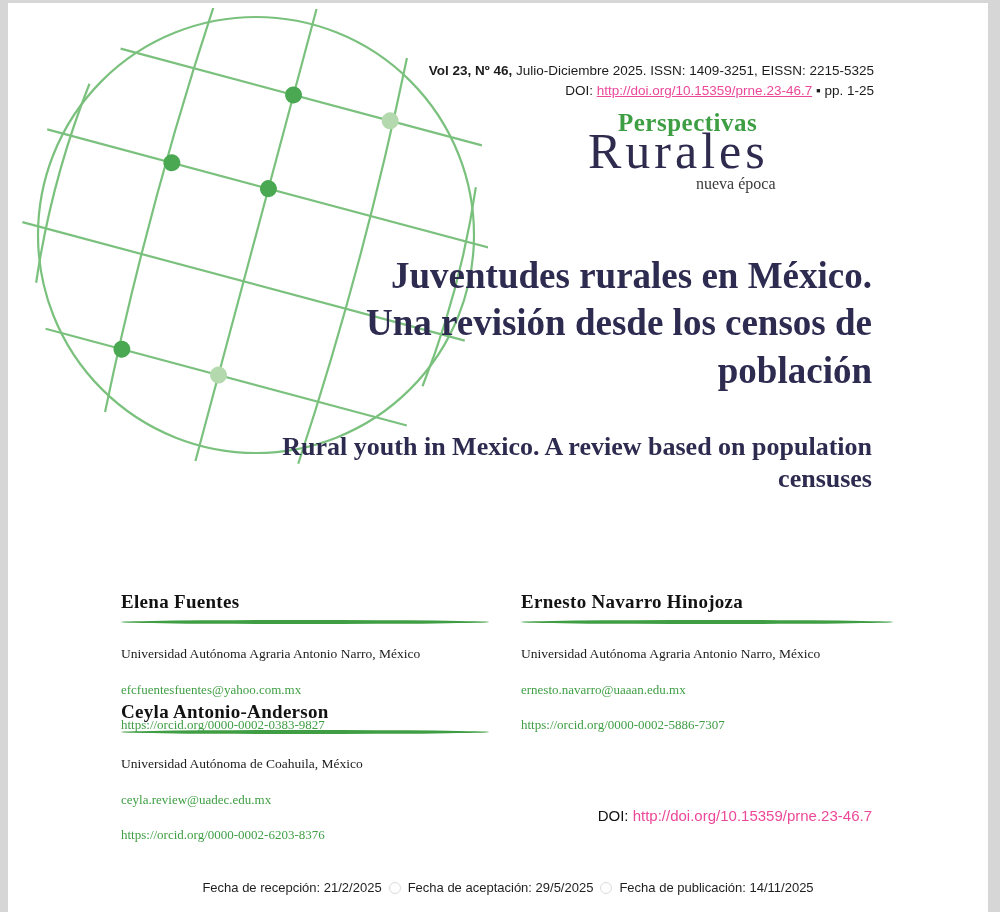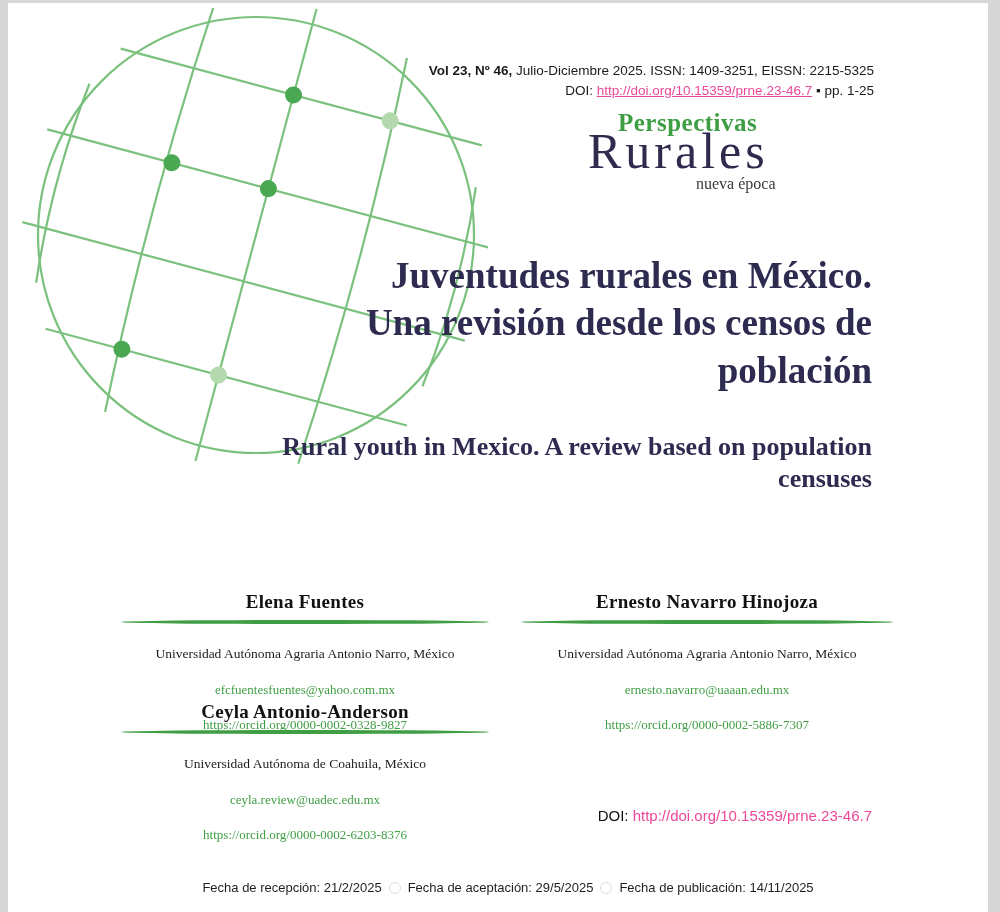--- a/index.html
+++ b/index.html
@@ -28,21 +28,21 @@
   .logo-sub{position:absolute;left:108px;top:66px;font-size:16px;color:#3a3a3a;}
   
   .title-block{
     position:absolute;right:116px;text-align:right;color:#2e2b50;
     font-family:"Liberation Serif",serif;font-weight:bold;white-space:pre-line;
   }
   .title-es{top:224px;width:720px;font-size:37px;line-height:1.28;}
   .title-en{top:406px;width:700px;font-size:26px;line-height:1.24;}
   .title-pt{top:486px;width:700px;font-size:26px;line-height:1.24;}
   
-  .author{position:absolute;font-family:"Liberation Serif",serif;text-align:center;}
+  .author{position:absolute;font-family:"Liberation Serif",serif;}
   .author-1{left:113px;top:588px;width:368px;}
   .author-2{left:513px;top:588px;width:372px;}
   .author-3{left:113px;top:698px;width:368px;}
   .author-name{font-size:19px;font-weight:bold;color:#121212;letter-spacing:0.3px;}
   .author-rule{height:4px;background:#3f9e44;border-radius:50%;margin-top:7px;}
   .author-affil{font-size:13.5px;color:#1c1c1c;margin-top:22px;line-height:1.25;}
   .author-email,.author-orcid{font-size:13px;color:#3f9e44;margin-top:19px;cursor:pointer;}
   
   .doi-footer{
     position:absolute;right:116px;top:804px;width:500px;text-align:right;
@@ -112,21 +112,21 @@
 Una revisión desde los censos de
 población</h1>
   <h2 class="title-block title-en">Rural youth in Mexico. A review based on population
 censuses</h2>
 
   <div class="author author-1">
     <div class="author-name">Elena Fuentes</div>
     <div class="author-rule"></div>
     <div class="author-affil">Universidad Autónoma Agraria Antonio Narro, México</div>
     <div class="author-email">efcfuentesfuentes@yahoo.com.mx</div>
-    <div class="author-orcid">https://orcid.org/0000-0002-0328-9827</div>
+    <div class="author-orcid">https://orcid.org/0000-0002-0383-9827</div>
   </div>
 
   <div class="author author-2">
     <div class="author-name">Ernesto Navarro Hinojoza</div>
     <div class="author-rule"></div>
     <div class="author-affil">Universidad Autónoma Agraria Antonio Narro, México</div>
     <div class="author-email">ernesto.navarro@uaaan.edu.mx</div>
     <div class="author-orcid">https://orcid.org/0000-0002-5886-7307</div>
   </div>
 

